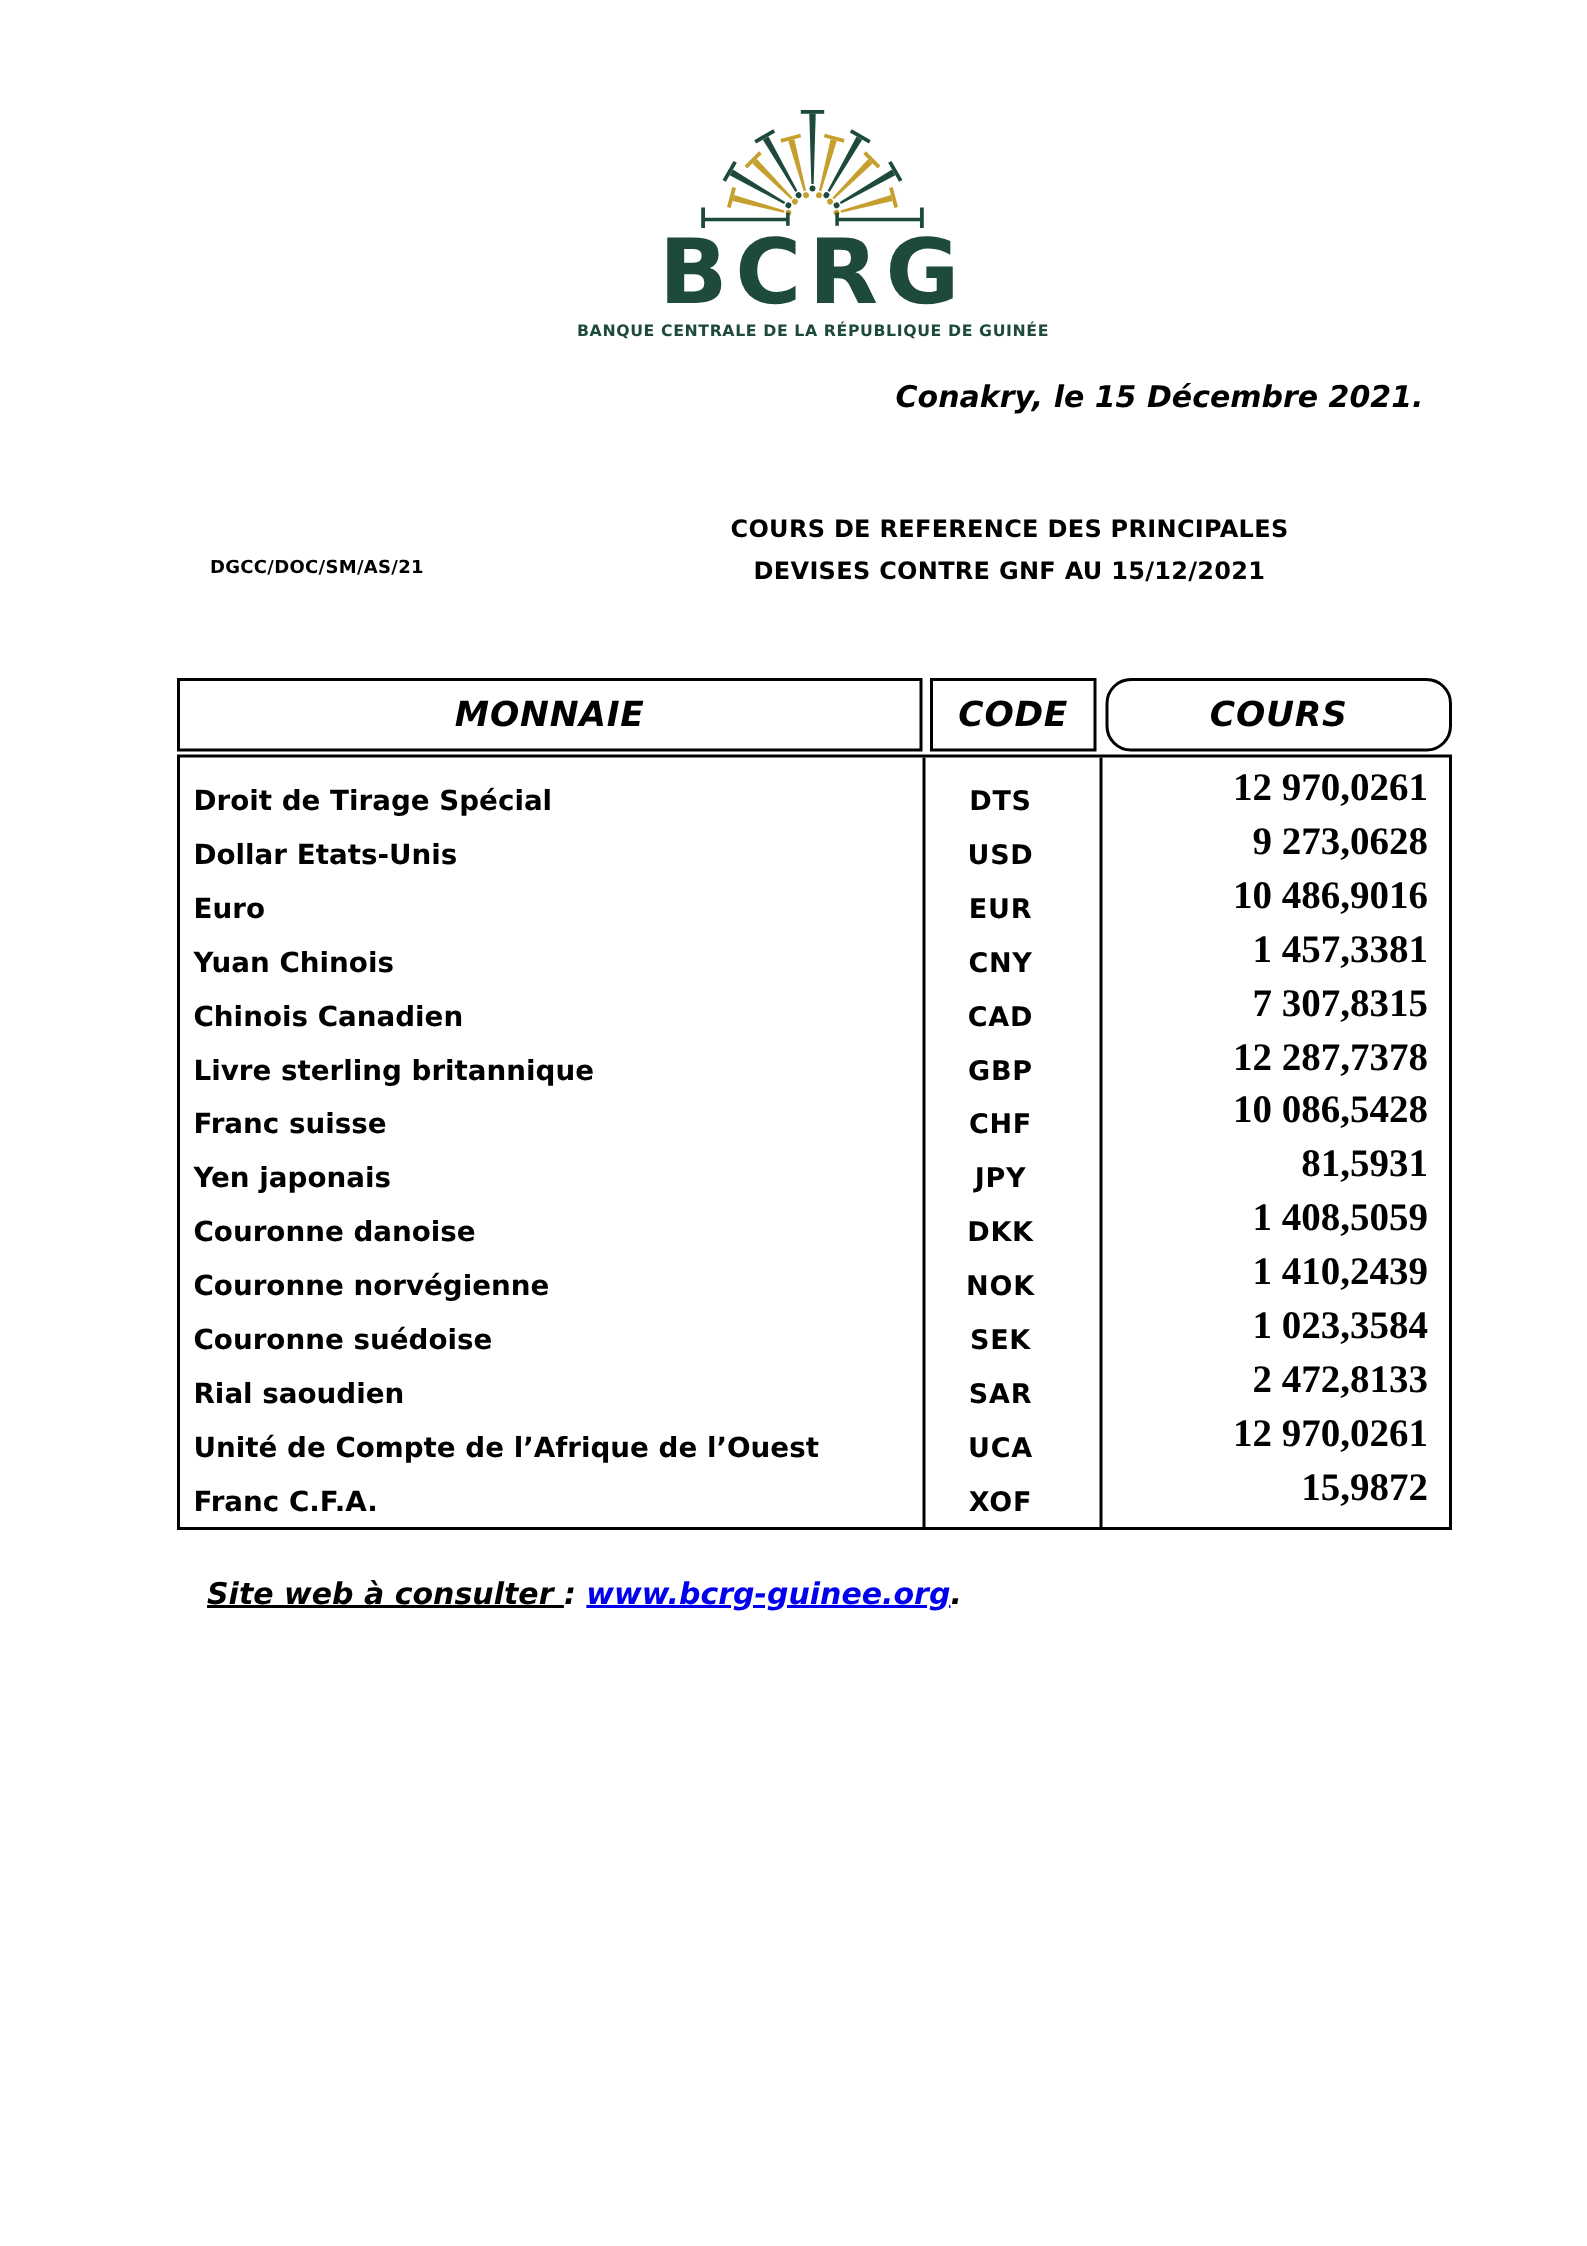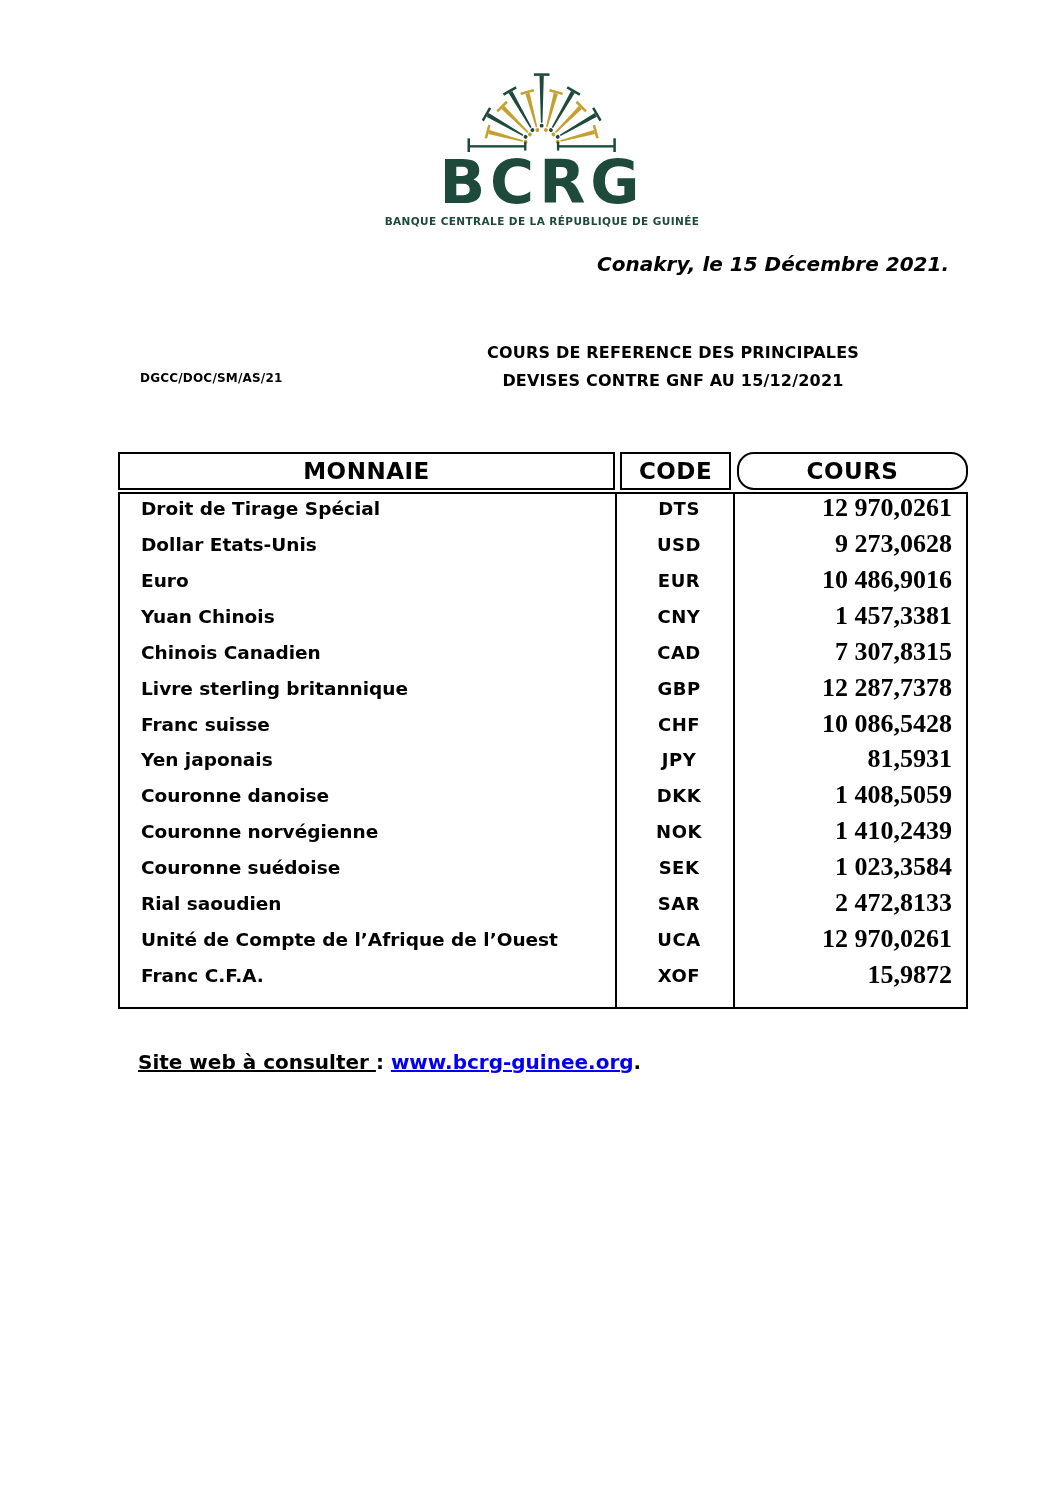--- a/index.html
+++ b/index.html
@@ -23,50 +23,50 @@
   
   .dateline{position:absolute;top:252px;right:122px;font-size:20px;font-weight:bold;font-style:italic;}
   .ref{position:absolute;left:127px;top:371px;font-size:12px;font-weight:bold;letter-spacing:0.2px;}
   .title{
     position:absolute;top:339px;left:290px;width:740px;text-align:center;
     font-size:16px;font-weight:bold;line-height:28px;letter-spacing:0.2px;
   }
 
   
   .table{position:absolute;left:105px;top:452px;width:850px;}
-  .thead{display:flex;height:38px;}
+  .thead{display:flex;height:49px;font-style:italic;}
   .th{
     border:2.5px solid #000;box-sizing:border-box;
     display:flex;align-items:center;justify-content:center;
     font-weight:bold;font-size:23px;letter-spacing:0.5px;
   }
   .th-monnaie{width:497px;}
   .th-code{width:111px;margin-left:5px;}
   .th-cours{width:231px;margin-left:6px;border-radius:17px;}
 
   .tbody{
     margin-top:2px;border:2.5px solid #000;box-sizing:border-box;height:517px;
     display:flex;flex-direction:column;position:relative;
     padding:4px 0 6px 0;
   }
   .vline{position:absolute;top:0;bottom:0;width:2px;background:#000;}
   .vline1{left:495px;}
   .vline2{left:613px;}
 
-  .trow{flex:1;display:flex;align-items:flex-start;padding-left:12px;}
+  .trow{flex:1;display:flex;align-items:flex-end;}
   .c-monnaie{width:497px;padding-left:9px;box-sizing:border-box;font-weight:bold;font-size:18.5px;white-space:nowrap;}
   .c-code{width:100px;text-align:center;font-weight:bold;font-size:18px;letter-spacing:0.5px;}
   .c-cours{
     flex:1;text-align:right;padding-right:14px;
     font-family:"Liberation Serif",serif;font-weight:bold;font-size:26px;
     transform:translateY(-5px);
   }
 
   
-  .footer{position:absolute;left:125px;top:1050px;font-size:20px;font-weight:bold;}
+  .footer{position:absolute;left:125px;top:1050px;font-size:20px;font-weight:bold;font-style:italic;}
   .site-label{text-decoration:underline;}
   .site-link{color:var(--link-blue);text-decoration:underline;cursor:pointer;}
 </style>
 </head>
 <body>
 
 <div class="page">
 
   <div class="logo">
     <svg width="158" height="82" viewBox="0 0 160 84" xmlns="http://www.w3.org/2000/svg">

